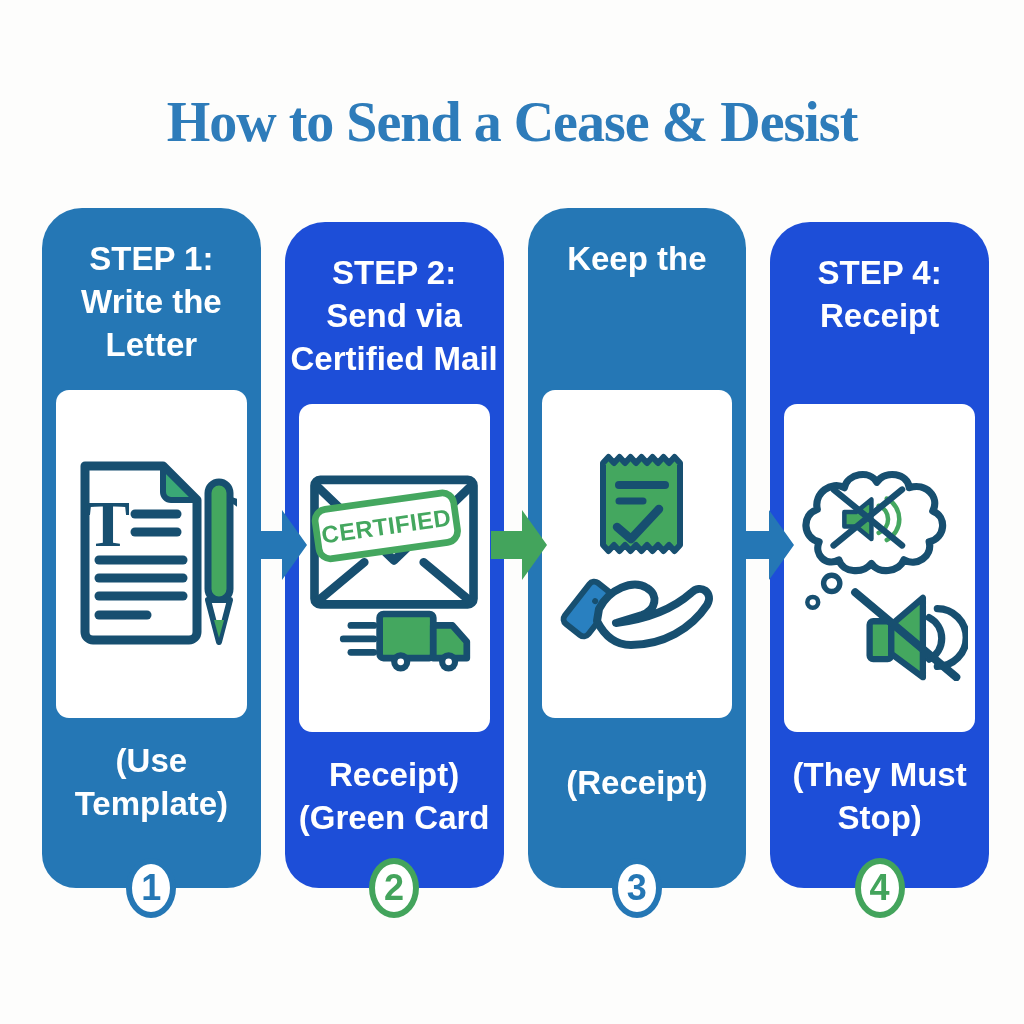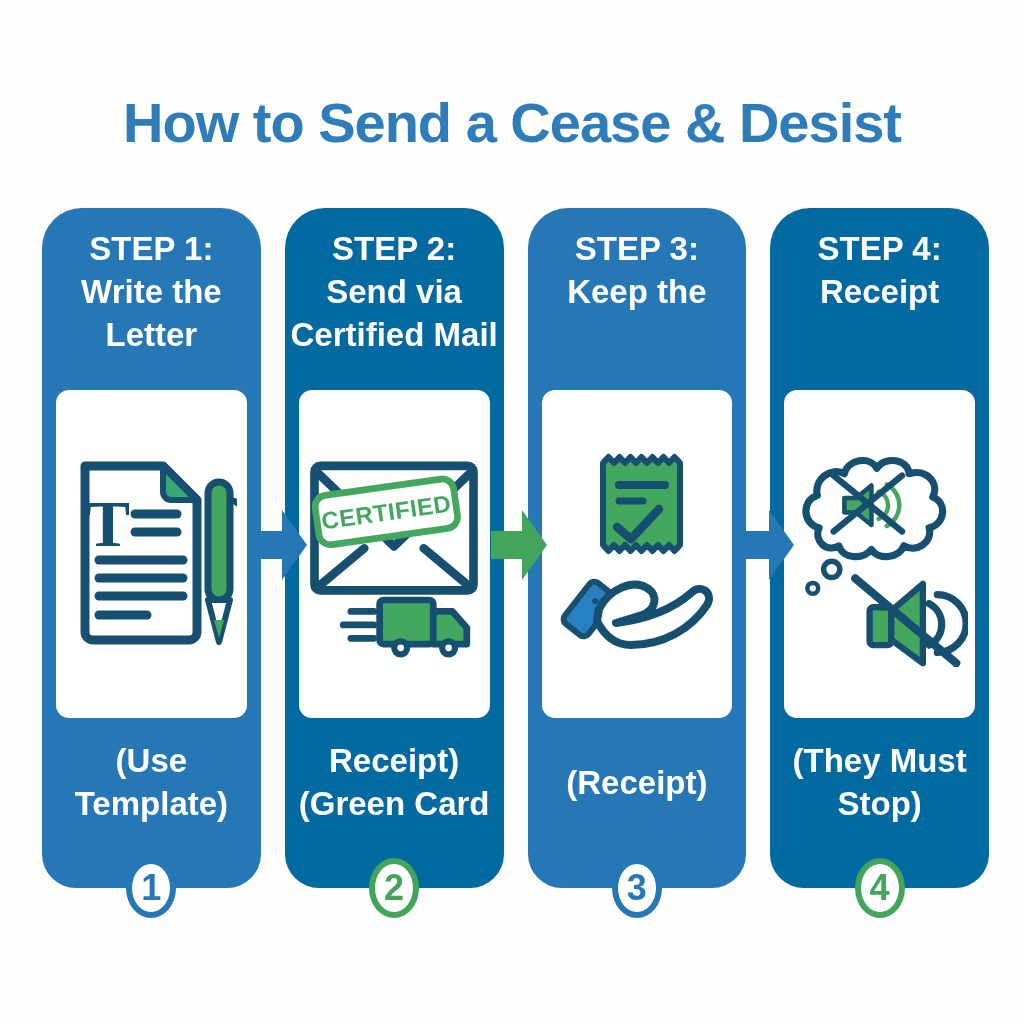--- a/index.html
+++ b/index.html
@@ -3,32 +3,32 @@
 <meta charset="utf-8">
 <style>
   html,body { margin:0; padding:0; background:#ffffff; }
   .canvas {
     position:relative; width:1024px; height:1024px; overflow:hidden;
     background:#fdfdfc; font-family:"Liberation Sans", sans-serif;
   }
   .title {
     position:absolute; top:90px; left:0; width:100%;
     text-align:center; font-size:56px; font-weight:bold;
-    color:#2e7cba; letter-spacing:-1px;
+    color:#2e7cba; letter-spacing:-1px;font-family:Liberation Serif, serif;
   }
   .columns {
     position:absolute; left:42px; top:208px; width:947px; height:680px;
     display:flex; gap:24px;
   }
   .col { position:relative; flex:1; border-radius:40px 40px 34px 34px; }
   .col.blue  { background:#2577b5; }
-  .col.green { background:#0369a1; }
+  .col.green { background:#1d4ed8;margin-top:14px; }
   .col-header {
     position:absolute; top:0; left:0; right:0; height:182px;
-    padding-top:20px; box-sizing:border-box;
+    padding-top:30px; box-sizing:border-box;
     color:#ffffff; font-weight:bold; font-size:33px; line-height:1.3;
     text-align:center;
   }
   .icon-box {
     position:absolute; top:182px; left:14px; right:14px; height:328px;
     background:#ffffff; border-radius:13px;
     display:flex; align-items:center; justify-content:center;
   }
   .caption {
     position:absolute; top:500px; left:0; right:0; height:150px;
@@ -125,21 +125,20 @@
         <div>Receipt)</div>
         <div>(Green Card</div>
       </div>
       <div class="num-circle">
         <span>2</span>
       </div>
     </div>
 
     <div class="col blue">
       <div class="col-header">
-        <div>STEP 3:</div>
         <div>Keep the</div>
       </div>
       <div class="icon-box">
         <svg width="172" height="210" viewBox="0 0 172 210">
           <path d="M52,14 L57.5,8 L63,14 L68.5,8 L74,14 L79.5,8 L85,14 L90.5,8 L96,14 L101.5,8 L107,14 L112.5,8 L118,14 L123.5,8 L129,14
                    V96 L123.5,102 L118,96 L112.5,102 L107,96 L101.5,102 L96,96 L90.5,102 L85,96 L79.5,102 L74,96 L68.5,102 L63,96 L57.5,102 L52,96 Z" fill="#44a75f" stroke="#174f70" stroke-width="6" stroke-linejoin="round"></path>
           <g stroke="#174f70" stroke-linecap="round" fill="none">
             <line x1="68" y1="36" x2="114" y2="36" stroke-width="8"></line>
             <line x1="68" y1="52" x2="92" y2="52" stroke-width="7"></line>
             <path d="M66,78 L80,90 L108,60" stroke-width="8.5" stroke-linejoin="round"></path>

